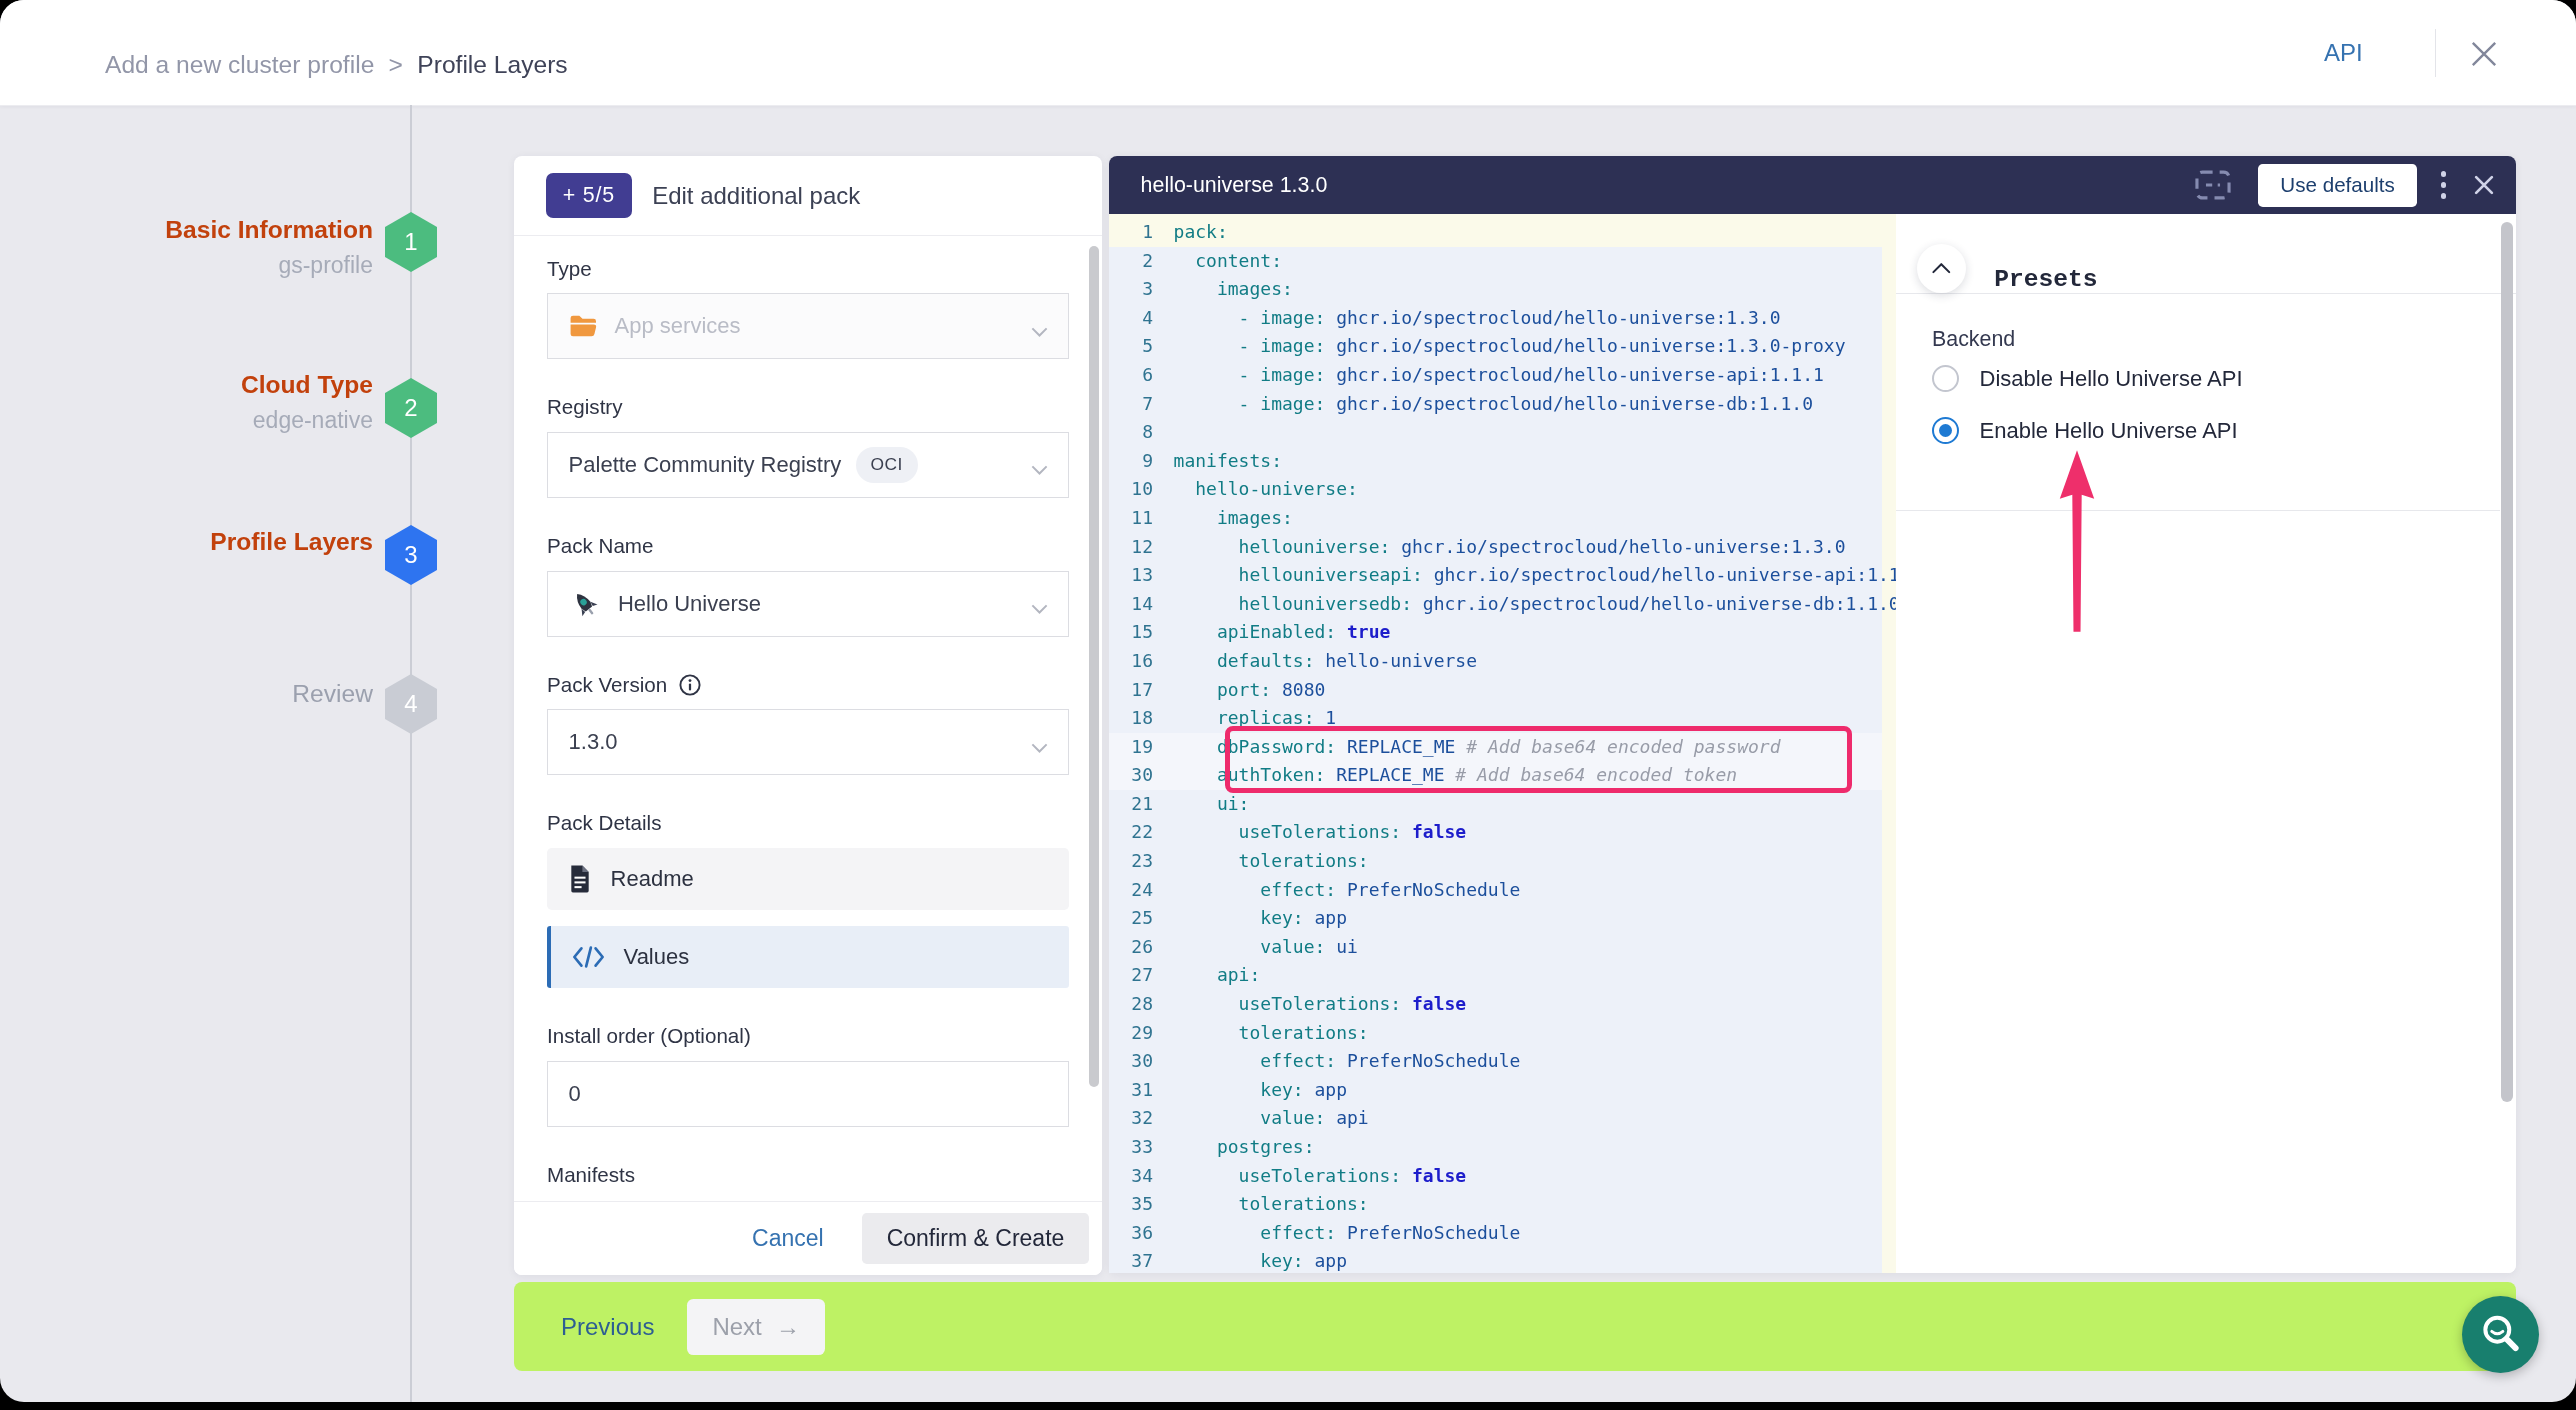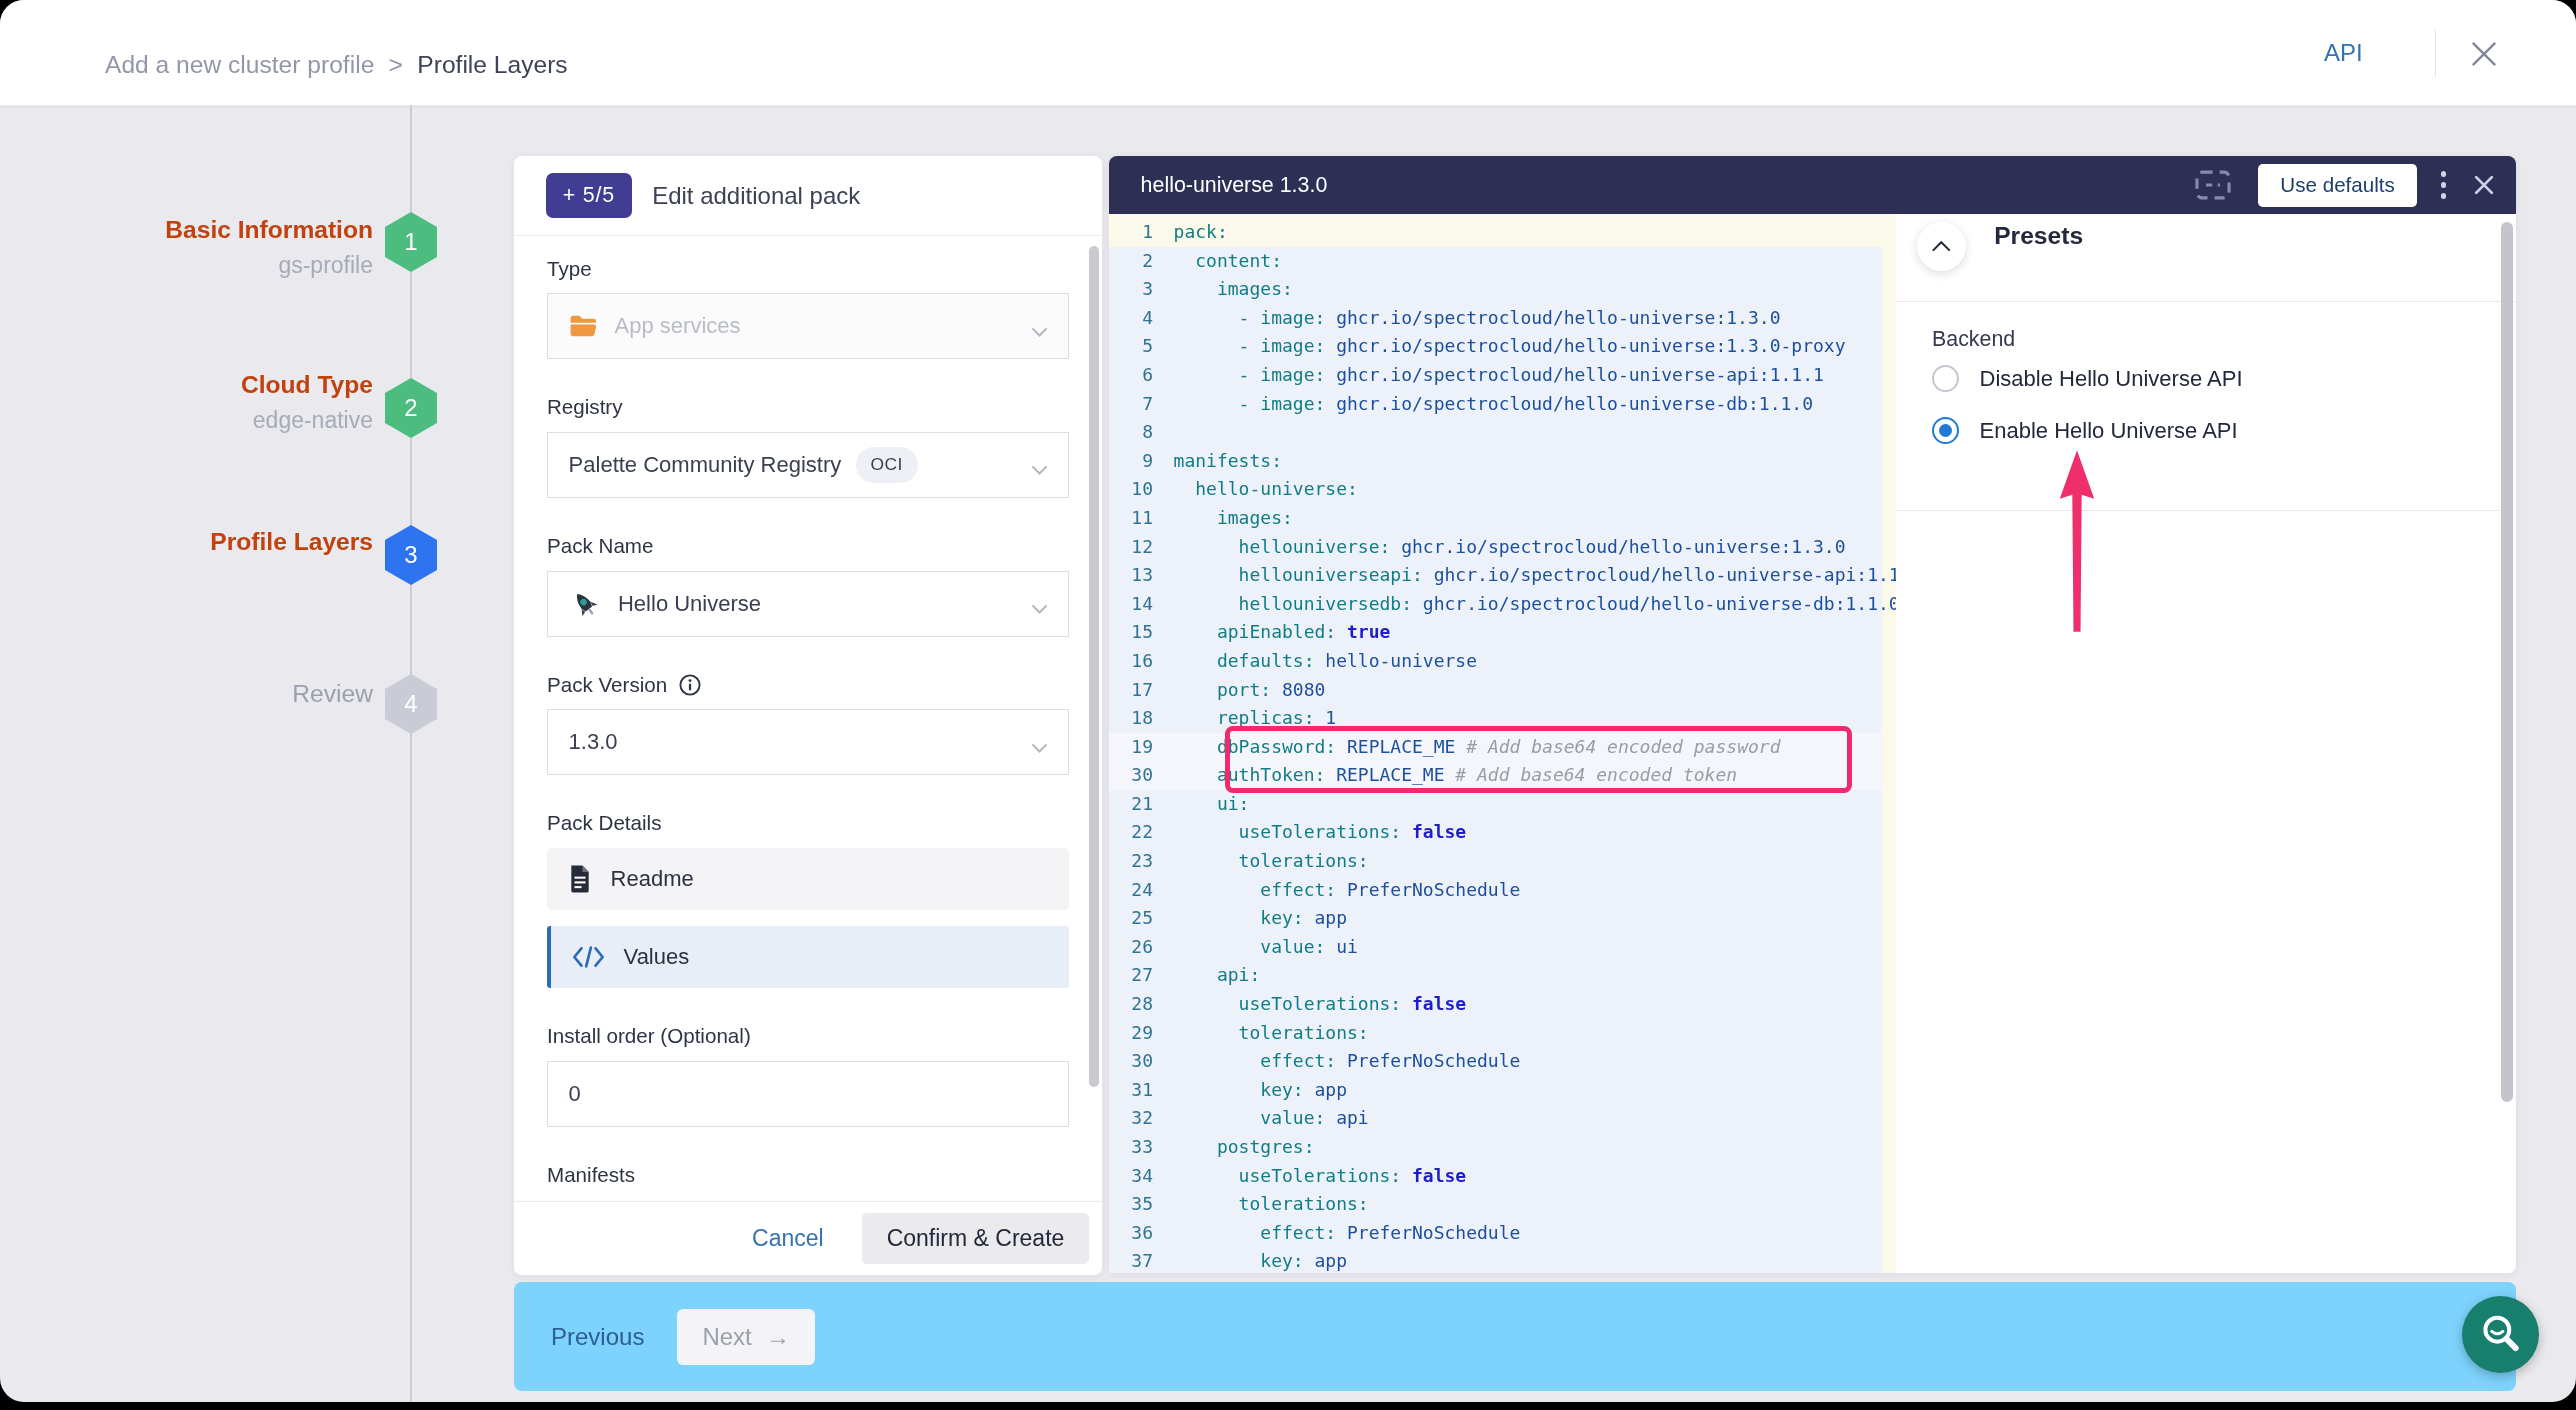--- a/index.html
+++ b/index.html
@@ -67,35 +67,35 @@
   .code-line.inbox{background:linear-gradient(90deg,#f4f6fb 0,#f4f6fb calc(100% - 14.3px),rgba(0,0,0,0) calc(100% - 14.3px));}
   .ln{width:44px;flex:none;text-align:right;color:#2f7390;}
   .lc{padding-left:20.6px;flex:1;overflow:hidden;}
   .tok-k{color:#117c85;}
   .tok-v{color:#1c4f9c;}
   .tok-b{color:#1d1dcb;font-weight:bold;}
   .tok-c{color:#989ca8;font-style:italic;}
   #pink-box{position:absolute;left:116px;top:512px;width:627px;height:67px;border:5.6px solid #ee2b6c;border-radius:8px;pointer-events:none;box-sizing:border-box;}
 
   .presets-pane{flex:1;background:#fff;position:relative;border-radius:0 0 8px 0;}
-  .presets-header{position:absolute;top:8px;left:0;right:0;height:79px;border-bottom:0.8px solid #e7e8ec;display:flex;align-items:flex-start;padding-left:20.6px;}
+  .presets-header{position:absolute;top:0;left:0;right:0;height:79px;border-bottom:0.8px solid #e7e8ec;display:flex;align-items:flex-end;padding-left:20.6px;font-family:Liberation Mono, monospace;}
   .chev-circle{width:49px;height:49px;border-radius:50%;background:#fff;box-shadow:0 2.4px 9.5px rgba(30,35,60,.16);display:flex;align-items:center;justify-content:center;margin-right:28.6px;cursor:pointer;}
   .presets-title{font-size:24.6px;font-weight:600;color:#23283a;}
   .backend-label{position:absolute;left:36px;top:113px;font-size:21.4px;font-weight:500;color:#343950;}
   .radio-row{position:absolute;left:36px;display:flex;align-items:center;cursor:pointer;}
   .radio{width:27px;height:27px;border-radius:50%;box-sizing:border-box;border:2.4px solid #c3c6cf;background:#fff;display:flex;align-items:center;justify-content:center;flex:none;}
   .radio.on{border-color:#1e7ad3;}
   .radio.on::after{content:"";width:13.5px;height:13.5px;border-radius:50%;background:#1e7ad3;}
   .radio-label{font-size:22px;color:#23283a;margin-left:20.6px;white-space:nowrap;}
   .presets-div2{position:absolute;left:0;right:16px;top:296px;height:0.8px;background:#e7e8ec;}
   .preset-arrow{position:absolute;left:163px;top:235px;pointer-events:none;}
   .pane-scrollbar{position:absolute;right:3.2px;top:8px;width:12px;height:880px;border-radius:6.3px;background:#c4c5cb;}
 
   
-  #bottom-bar{position:absolute;left:514px;top:1282px;width:2002px;height:109px;background:#7dd3fc;border-radius:8px;display:flex;align-items:center;padding-left:31px;box-sizing:border-box;}
+  #bottom-bar{position:absolute;left:514px;top:1282px;width:2002px;height:89px;background:#bef264;border-radius:8px;display:flex;align-items:center;padding-left:41px;box-sizing:border-box;}
   .previous-btn{color:#2d5e92;font-size:24px;font-weight:500;background:none;border:none;font-family:inherit;cursor:pointer;margin-right:27px;}
   .next-btn{background:#f4f4f6;color:#9ca0aa;font-size:24px;height:56px;padding:0 25px;border:none;border-radius:6.3px;display:flex;align-items:center;gap:14.3px;font-family:inherit;cursor:default;}
 
   
   #fab{position:absolute;left:2462px;top:1296px;width:77px;height:77px;border-radius:50%;background:#187f6e;box-shadow:0 3.2px 11px rgba(0,0,0,.25);display:flex;align-items:center;justify-content:center;cursor:pointer;}
 </style>
 </head>
 <body>
 
 <div id="window">

